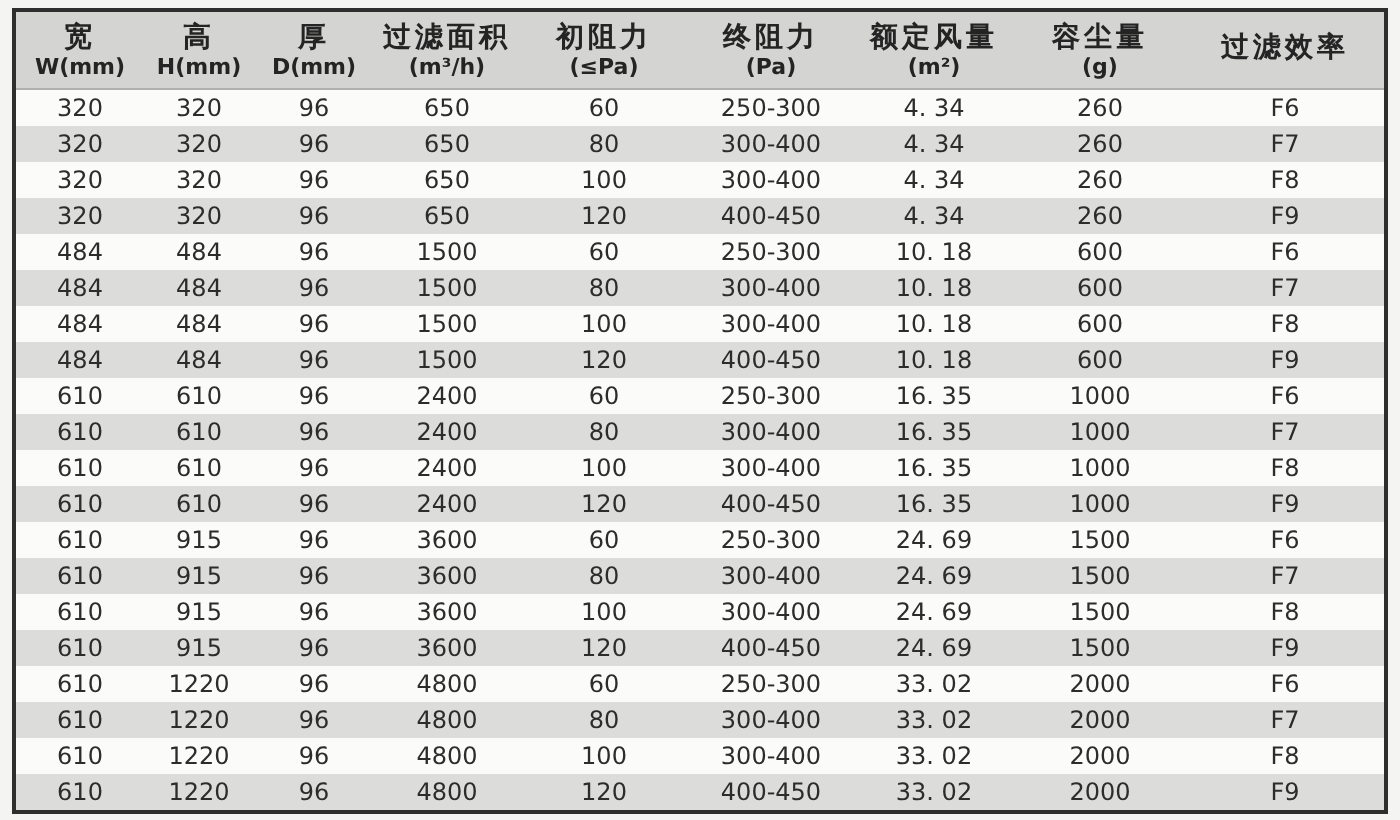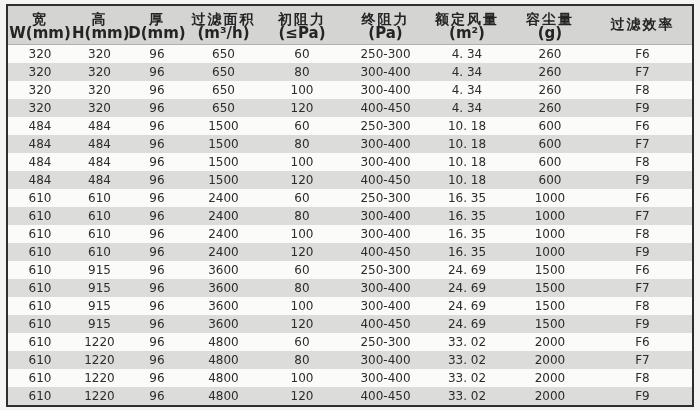--- a/index.html
+++ b/index.html
@@ -31,21 +31,21 @@
     color: #242424;
     padding: 0;
   }
   .h-main {
     font-size: 14px;
     letter-spacing: 2px;
     line-height: 17px;
     white-space: nowrap;
   }
   .h-sub {
-    font-size: 15px;
+    font-size: 11px;
     letter-spacing: 0;
     line-height: 11px;
     white-space: nowrap;
   }
   .h-sub:empty { display: none; }
   tbody td {
     height: 18px;
     font-size: 12px;
     line-height: 18px;
     text-align: center;

